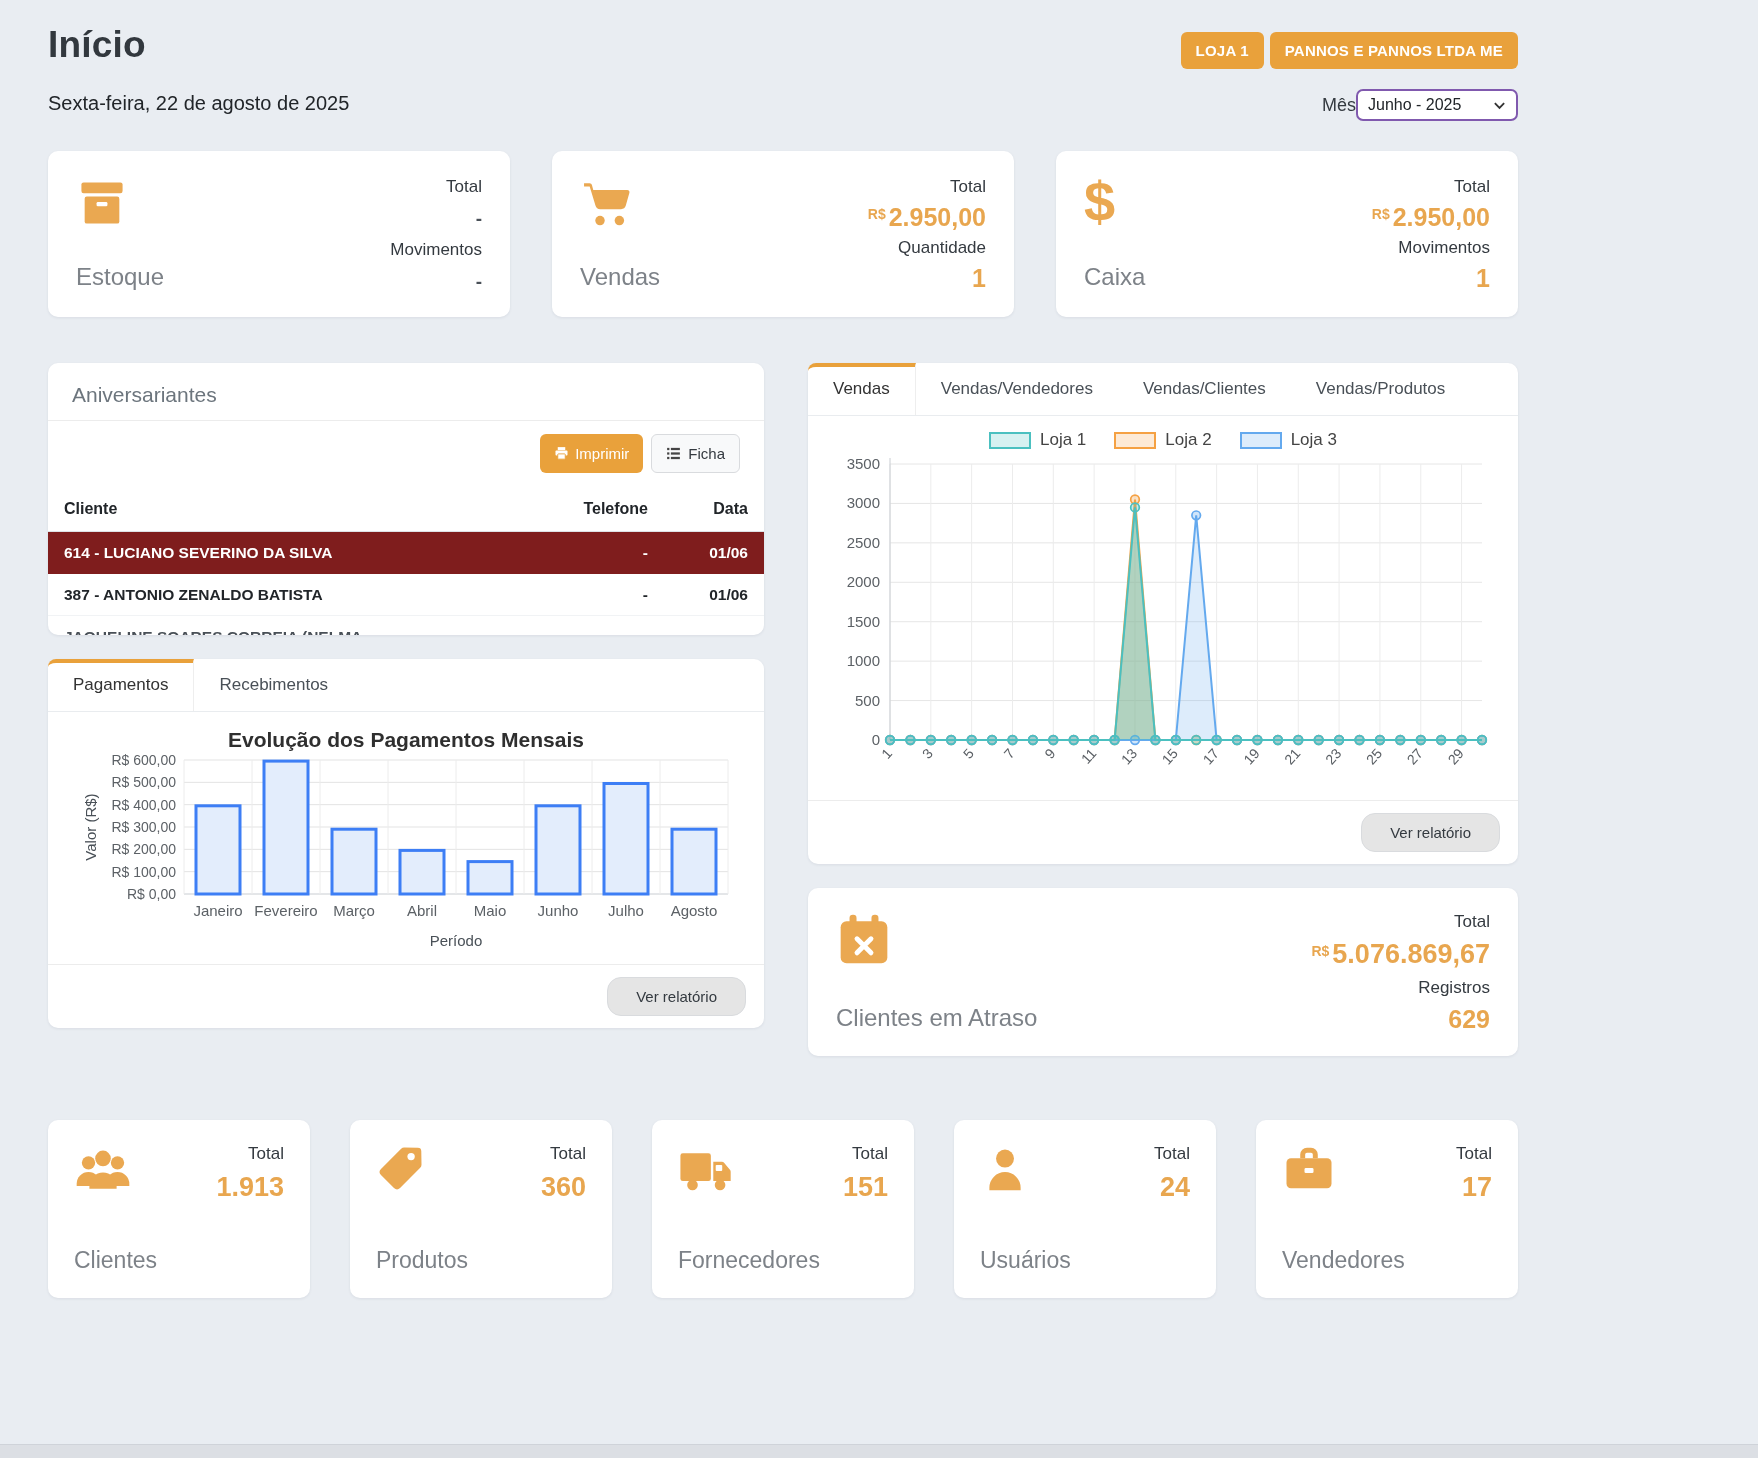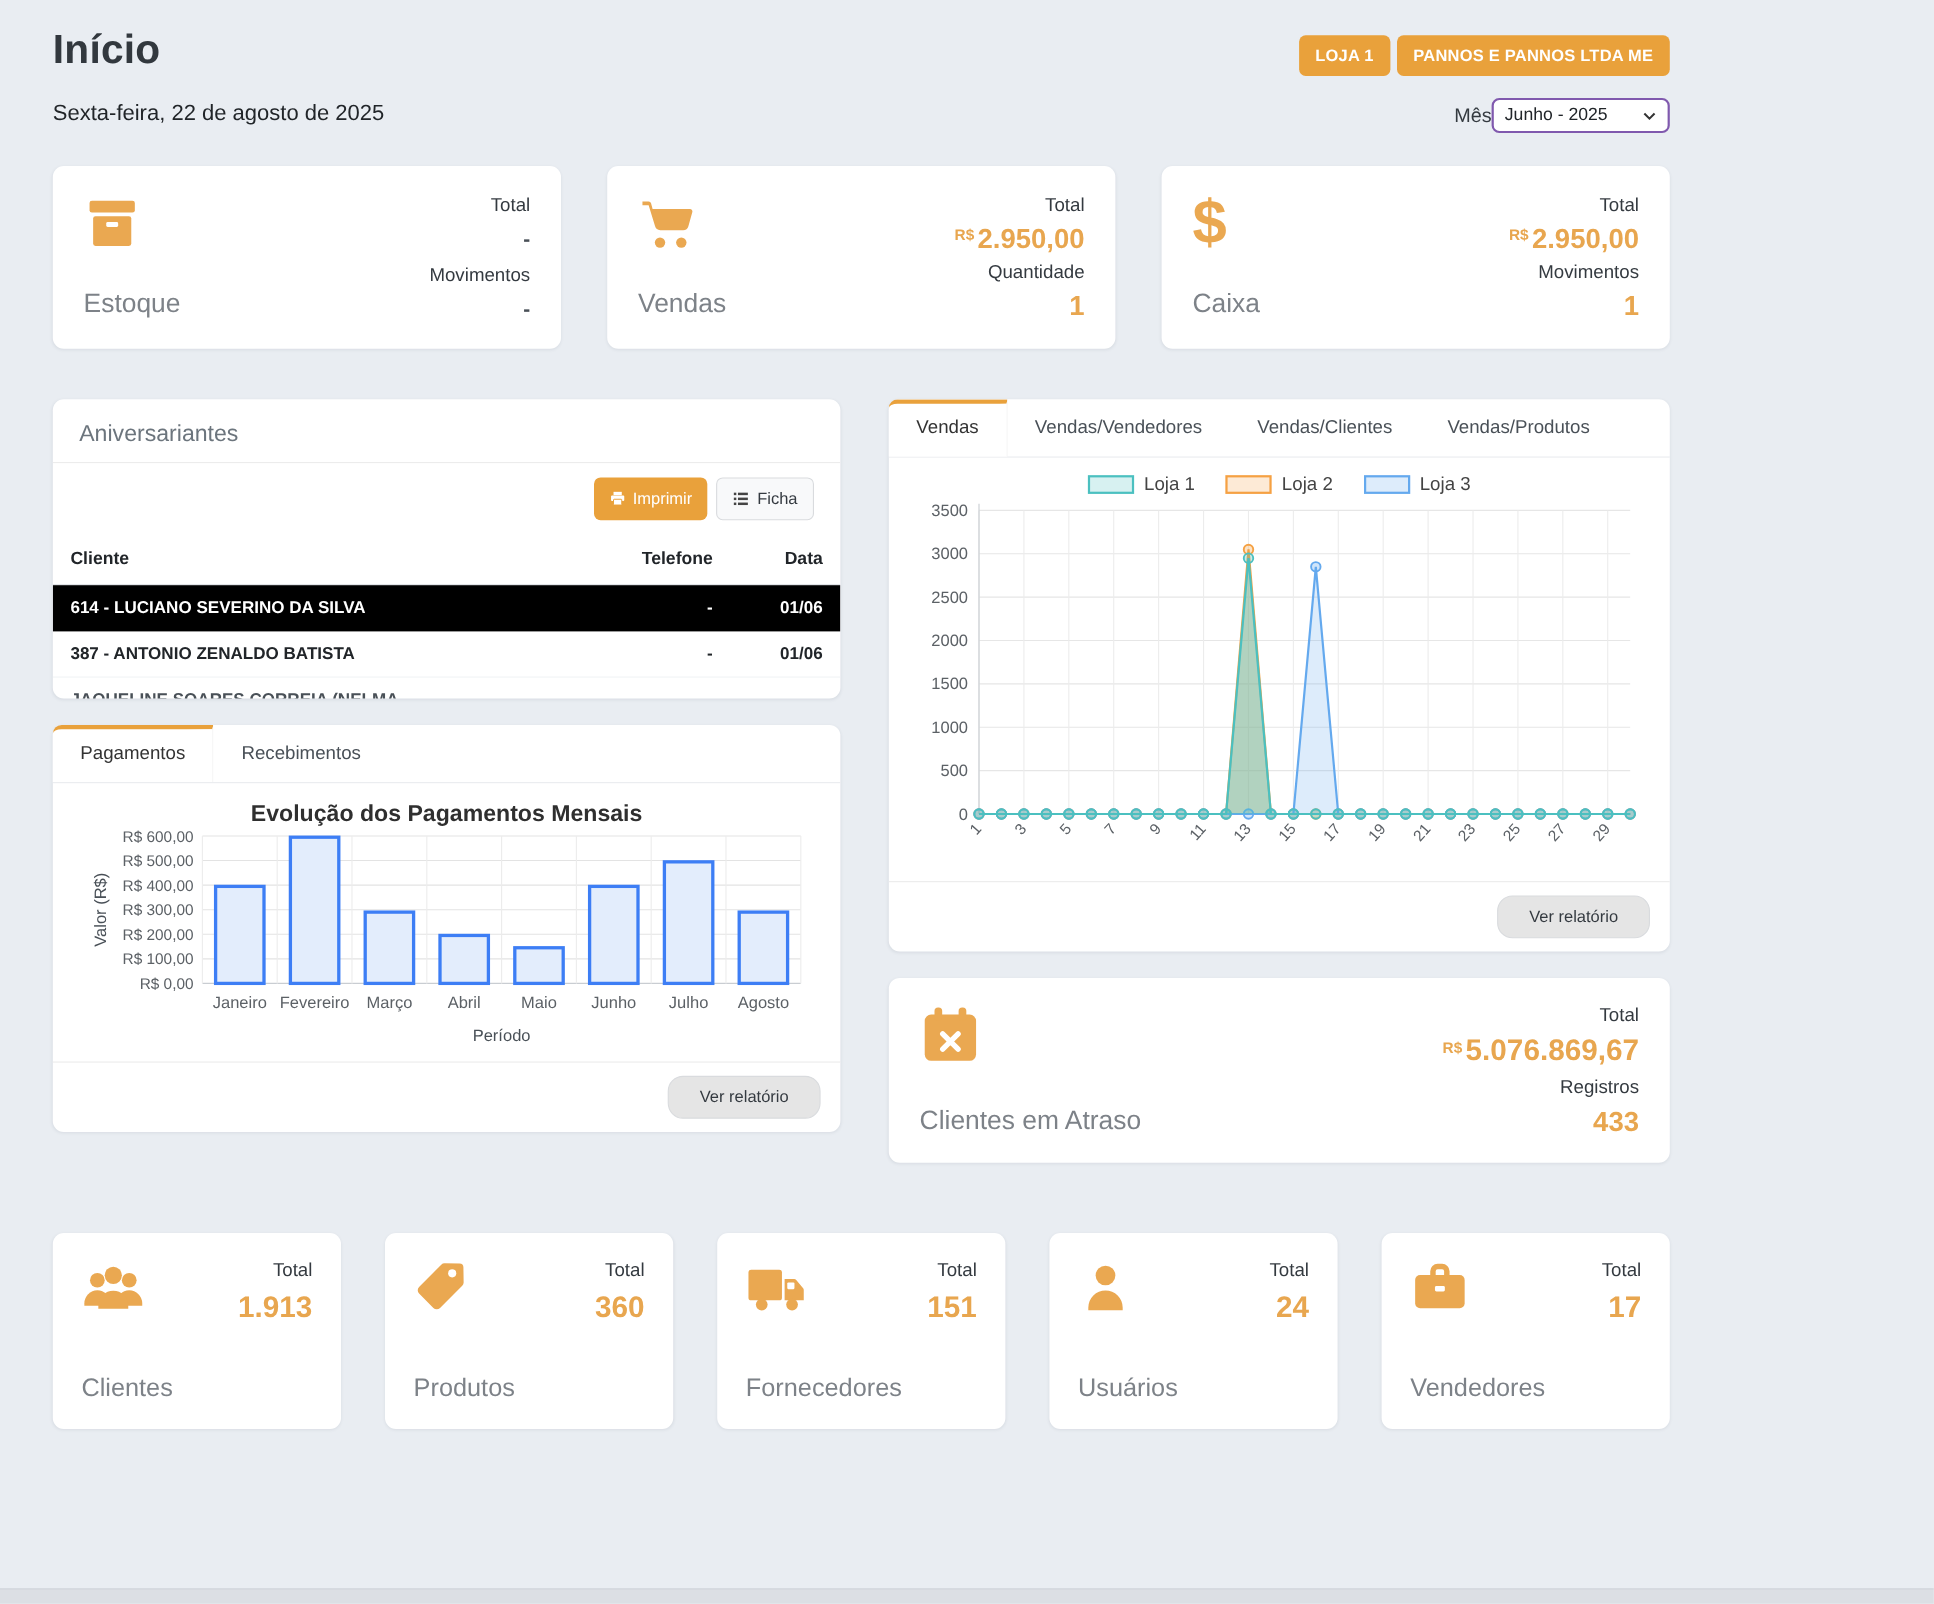--- a/index.html
+++ b/index.html
@@ -41,21 +41,21 @@
   .divider{height:1px;background:#ececec}
   .btn-row{display:flex;justify-content:flex-end;gap:8px;padding:13px 24px}
   .btn-orange{display:inline-flex;align-items:center;gap:6px;background:#e9a13b;color:#fff;border:none;
     border-radius:6px;font-family:inherit;font-size:15px;padding:10px 14px;cursor:pointer}
   .btn-ghost{display:inline-flex;align-items:center;gap:7px;background:#f8f9fa;color:#343a40;border:1px solid #d9dbde;
     border-radius:6px;font-family:inherit;font-size:15px;padding:10px 14px;cursor:pointer}
   .bday-table .trow{display:grid;grid-template-columns:1fr 140px 100px;align-items:center;padding:0 16px;height:42px;
     border-bottom:1px solid #f1f3f5;font-size:15.5px;font-weight:700;color:#212529;cursor:pointer}
   .bday-table .thead{height:46px;font-size:16px;border-bottom:1px solid #dee2e6;cursor:default}
   .bday-table .c2,.bday-table .c3{text-align:right}
-  .trow.hl{background:#000000;color:#fff;border-bottom:none}
+  .trow.hl{background:#7f1d1d;color:#fff;border-bottom:none}
   
   .tabs{display:flex;border-bottom:1px solid #e9ecef}
   .tab{padding:16px 25px;font-size:17px;color:#495057;cursor:pointer}
   .tab.active{border-top:4px solid #e9a13b;border-left:1px solid #eee;border-right:1px solid #eee;
     padding-top:12px;color:#333;border-top-left-radius:8px;background:#fff}
   .tab.active:first-child{border-left:none}
   
   .chart-legend{display:flex;justify-content:center;align-items:center;gap:28px;margin:14px 0 2px;font-size:17px;color:#444}
   .legend-item{display:inline-flex;align-items:center;gap:9px}
   .sw{width:42px;height:17px;border:2px solid #999;background:#eee;display:inline-block}
@@ -457,21 +457,21 @@
                 <rect x="15.2" y="1.2" width="3" height="5.2" rx="1.4"></rect>
                 <path d="M9 11.5l6 6M15 11.5l-6 6" stroke="#fff" stroke-width="2.1" stroke-linecap="round"></path>
               </svg>
           </span>
           <div class="stat-label">Clientes em Atraso</div>
         </div>
         <div class="stat-right">
           <div class="mini-label">Total</div>
           <div class="mini-value big-value"><span class="cur">R$</span><span>5.076.869,67</span></div>
           <div class="mini-label">Registros</div>
-          <div class="mini-value">433</div>
+          <div class="mini-value">629</div>
         </div>
       </div>
     </div>
   </div>
 
   <div class="sum-row">
 
     <div class="card sum-card">
       <div class="sum-top">
         <span class="icon-lg">

